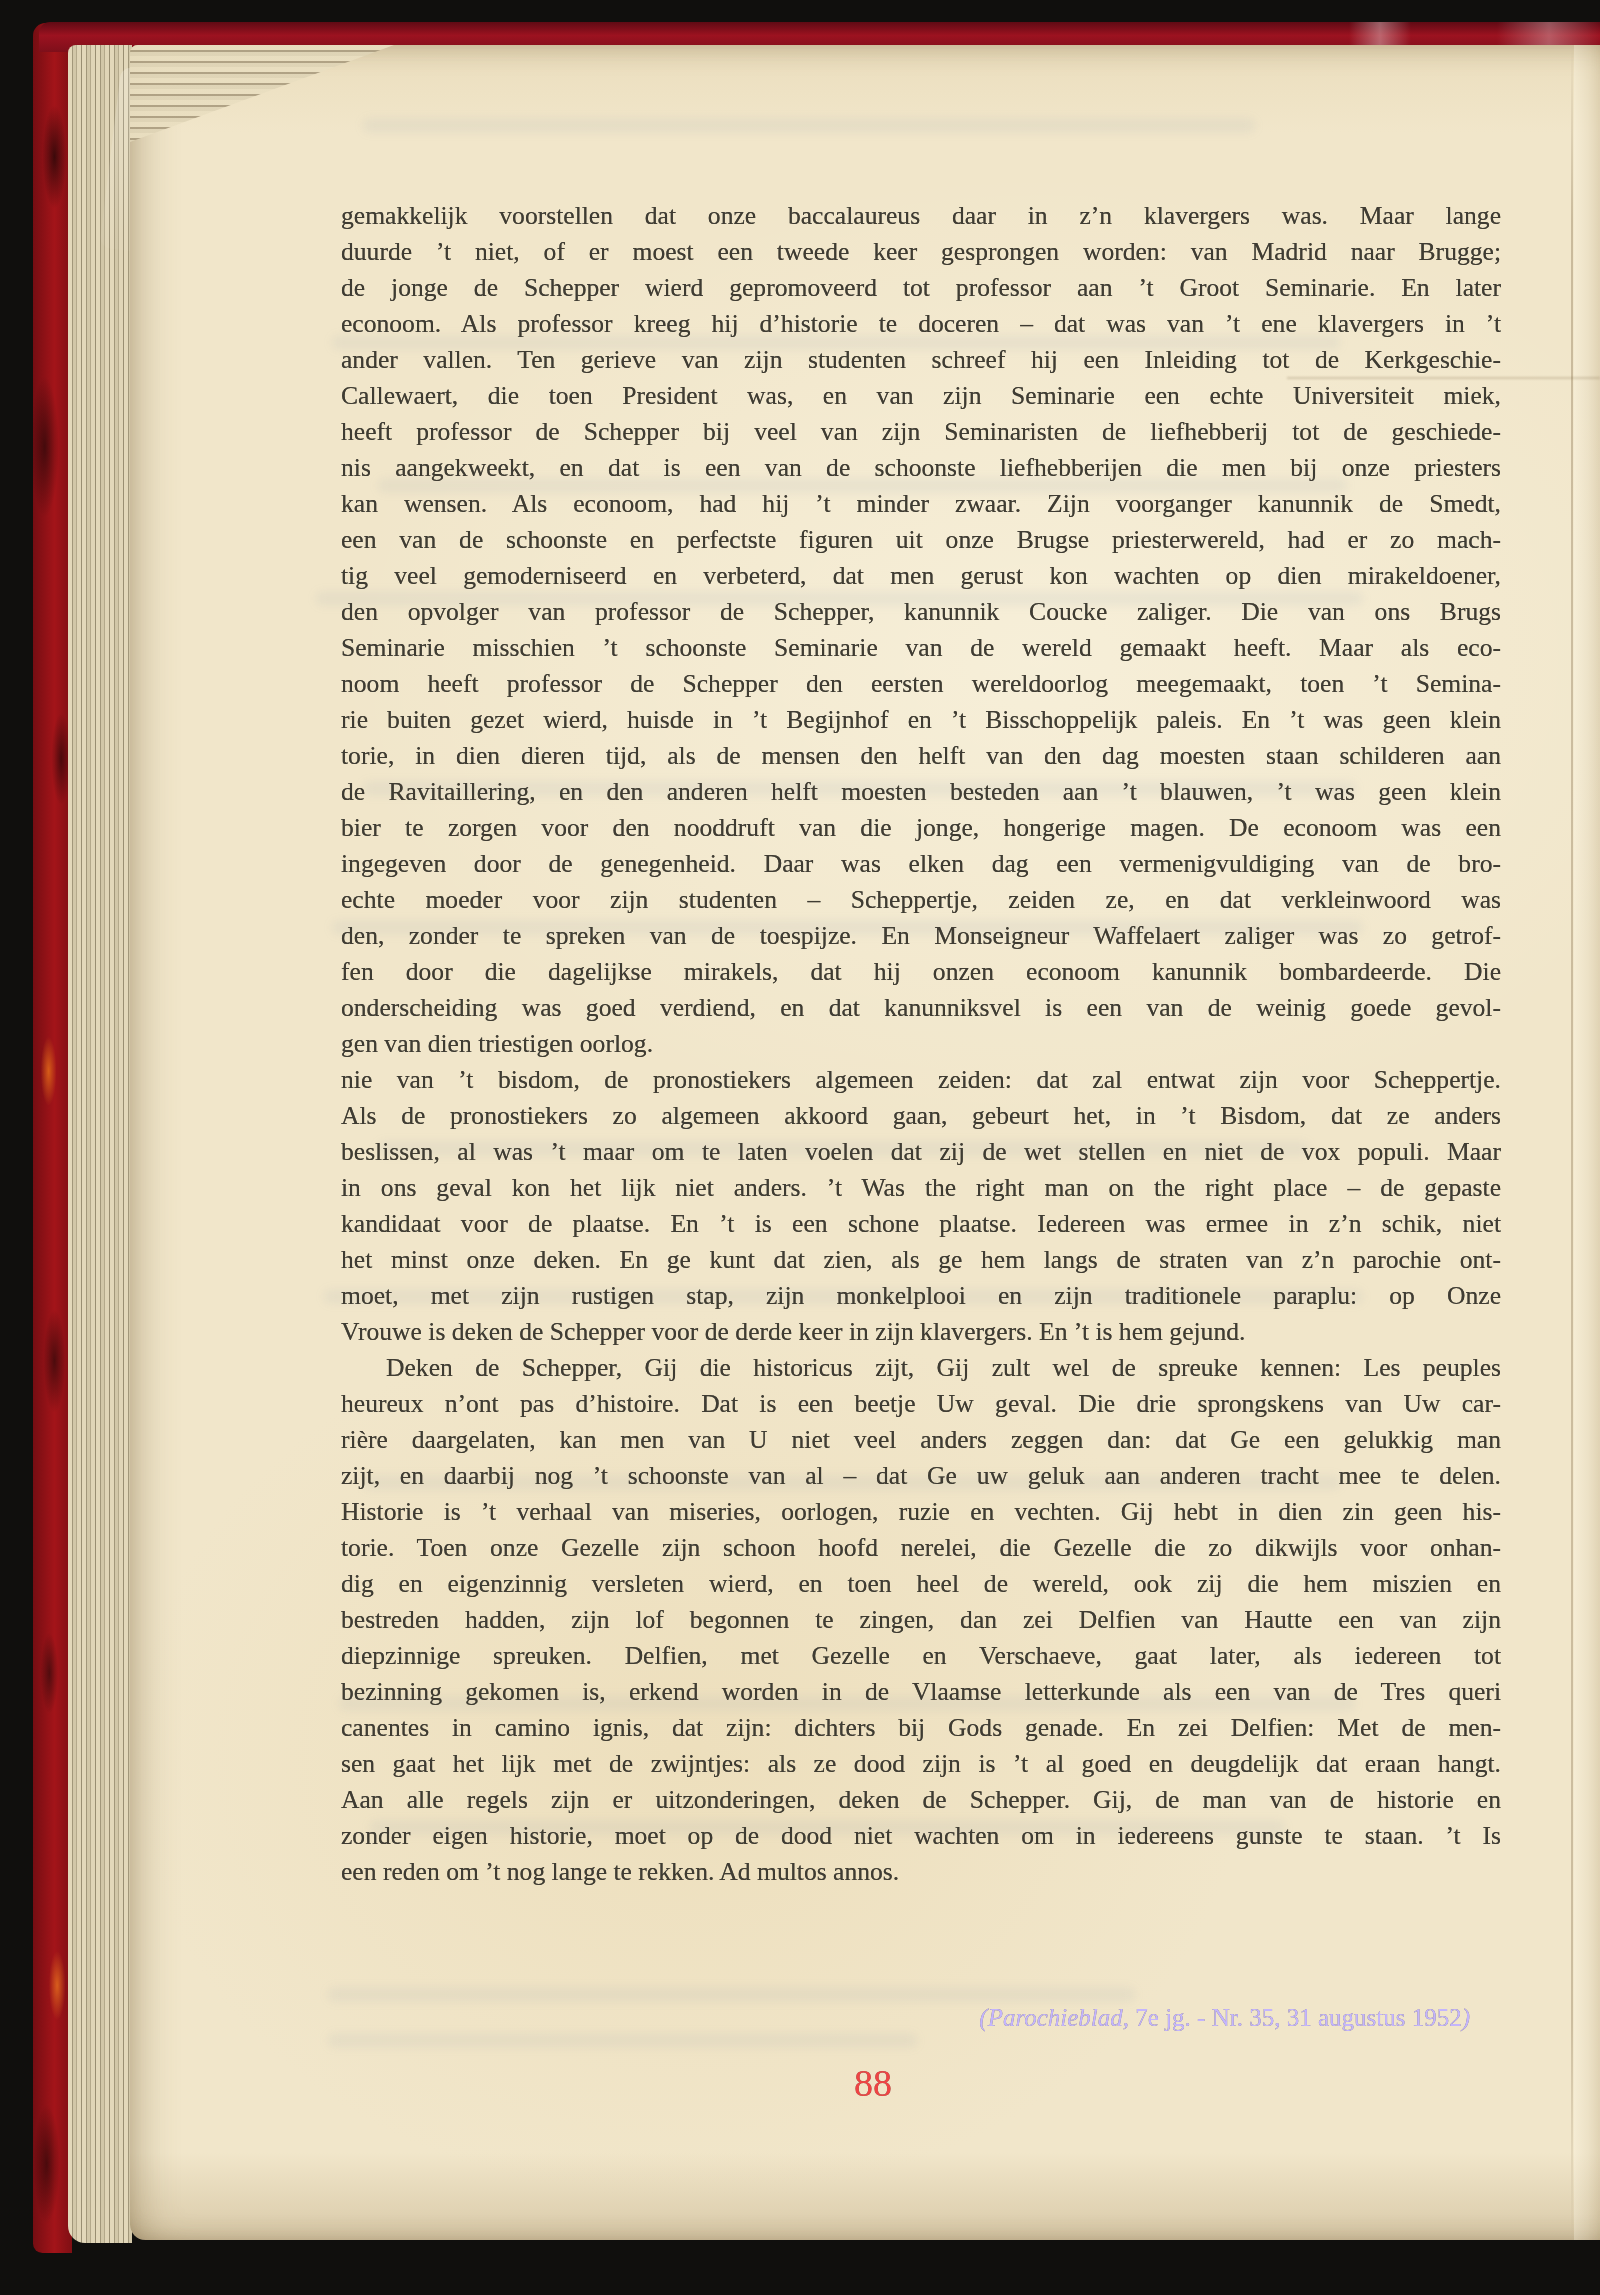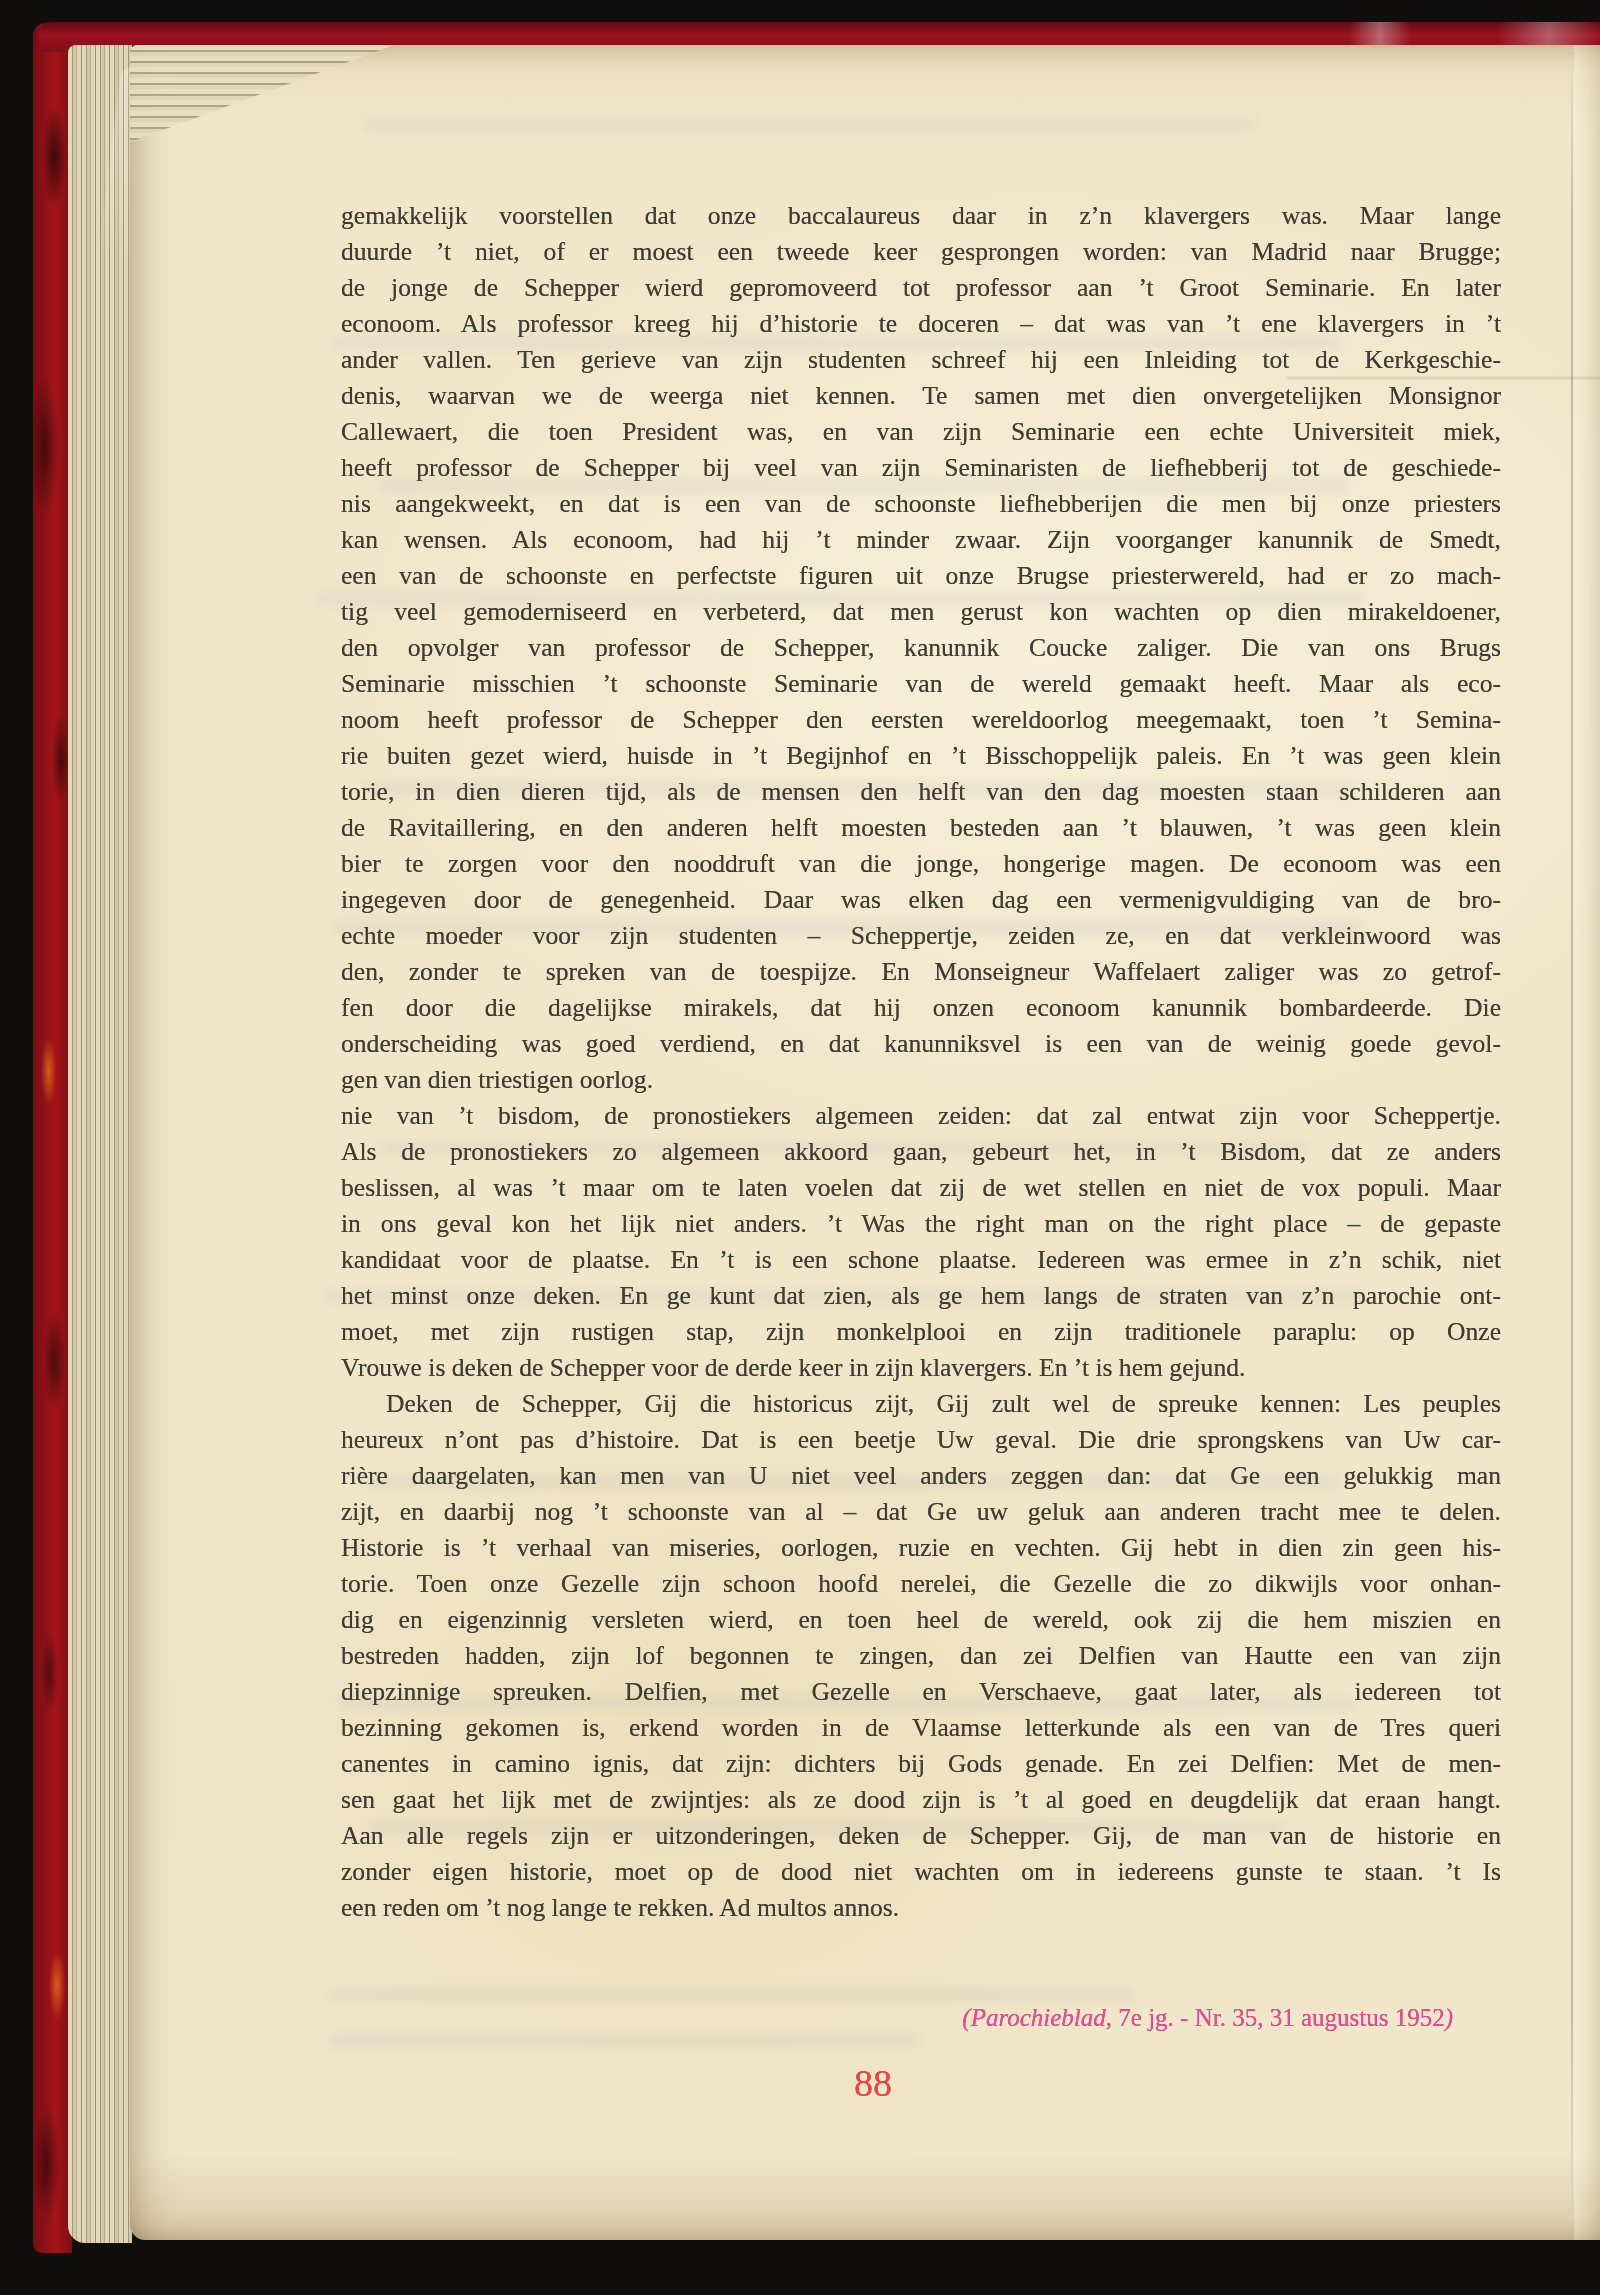--- a/index.html
+++ b/index.html
@@ -96,22 +96,22 @@
   .text-block{
     position:absolute;left:293px;top:198px;width:1160px;
     font-size:25.6px;line-height:36px;color:#3f3c33;
     text-shadow:0 0 0.5px rgba(63,60,51,.75);
     margin-left:48px;
   }
   .ln{text-align:justify;text-align-last:justify;height:36px;overflow:visible;}
   .ln.ind{text-indent:45px;}
   .ln.pend{text-align-last:left;}
   .citation{
-    position:absolute;left:293px;top:2002px;width:1160px;
-    font-size:25px;line-height:31px;color:#ec4899;text-align:right;
+    position:absolute;left:310px;top:2002px;width:1160px;
+    font-size:25px;line-height:31px;color:#c4b5fd;text-align:right;
     text-shadow:0 0 0.5px rgba(63,60,51,.75);
   }
   .citation .it{font-style:italic;}
   .pageno{
     position:absolute;left:293px;top:2061px;width:1160px;
     font-size:38px;color:#ef4444;text-align:center;
     text-shadow:0 0 0.6px rgba(63,60,51,.75);
   }
 </style>
 </head>
@@ -147,21 +147,20 @@
 <div class="crease-v"></div>
 <div class="right-curl"></div>
 <div class="scratch-h"></div>
 
 <div class="text-block">
     <div class="ln">gemakkelijk voorstellen dat onze baccalaureus daar in z’n klavergers was. Maar lange</div>
     <div class="ln">duurde ’t niet, of er moest een tweede keer gesprongen worden: van Madrid naar Brugge;</div>
     <div class="ln">de jonge de Schepper wierd gepromoveerd tot professor aan ’t Groot Seminarie. En later</div>
     <div class="ln">econoom. Als professor kreeg hij d’historie te doceren – dat was van ’t ene klavergers in ’t</div>
     <div class="ln">ander vallen. Ten gerieve van zijn studenten schreef hij een Inleiding tot de Kerkgeschie-</div>
-    <div class="ln">denis, waarvan we de weerga niet kennen. Te samen met dien onvergetelijken Monsignor</div>
     <div class="ln">Callewaert, die toen President was, en van zijn Seminarie een echte Universiteit miek,</div>
     <div class="ln">heeft professor de Schepper bij veel van zijn Seminaristen de liefhebberij tot de geschiede-</div>
     <div class="ln">nis aangekweekt, en dat is een van de schoonste liefhebberijen die men bij onze priesters</div>
     <div class="ln">kan wensen. Als econoom, had hij ’t minder zwaar. Zijn voorganger kanunnik de Smedt,</div>
     <div class="ln">een van de schoonste en perfectste figuren uit onze Brugse priesterwereld, had er zo mach-</div>
     <div class="ln">tig veel gemoderniseerd en verbeterd, dat men gerust kon wachten op dien mirakeldoener,</div>
     <div class="ln">den opvolger van professor de Schepper, kanunnik Coucke zaliger. Die van ons Brugs</div>
     <div class="ln">Seminarie misschien ’t schoonste Seminarie van de wereld gemaakt heeft. Maar als eco-</div>
     <div class="ln">noom heeft professor de Schepper den eersten wereldoorlog meegemaakt, toen ’t Semina-</div>
     <div class="ln">rie buiten gezet wierd, huisde in ’t Begijnhof en ’t Bisschoppelijk paleis. En ’t was geen klein</div>

